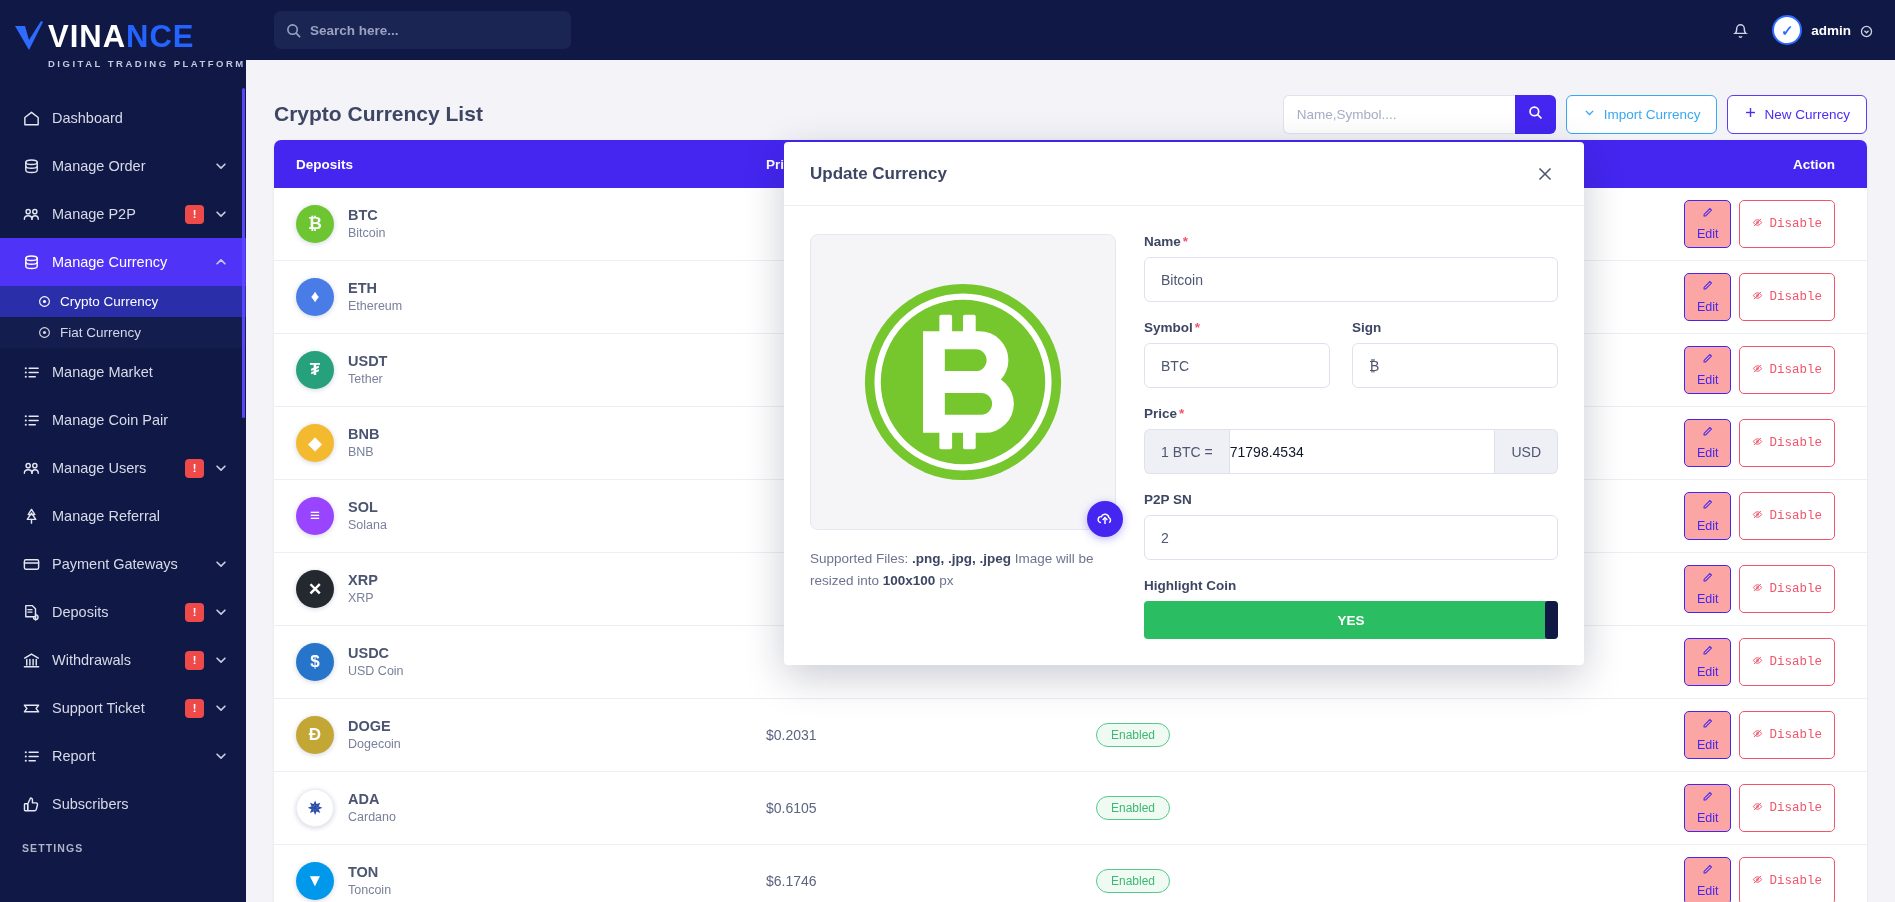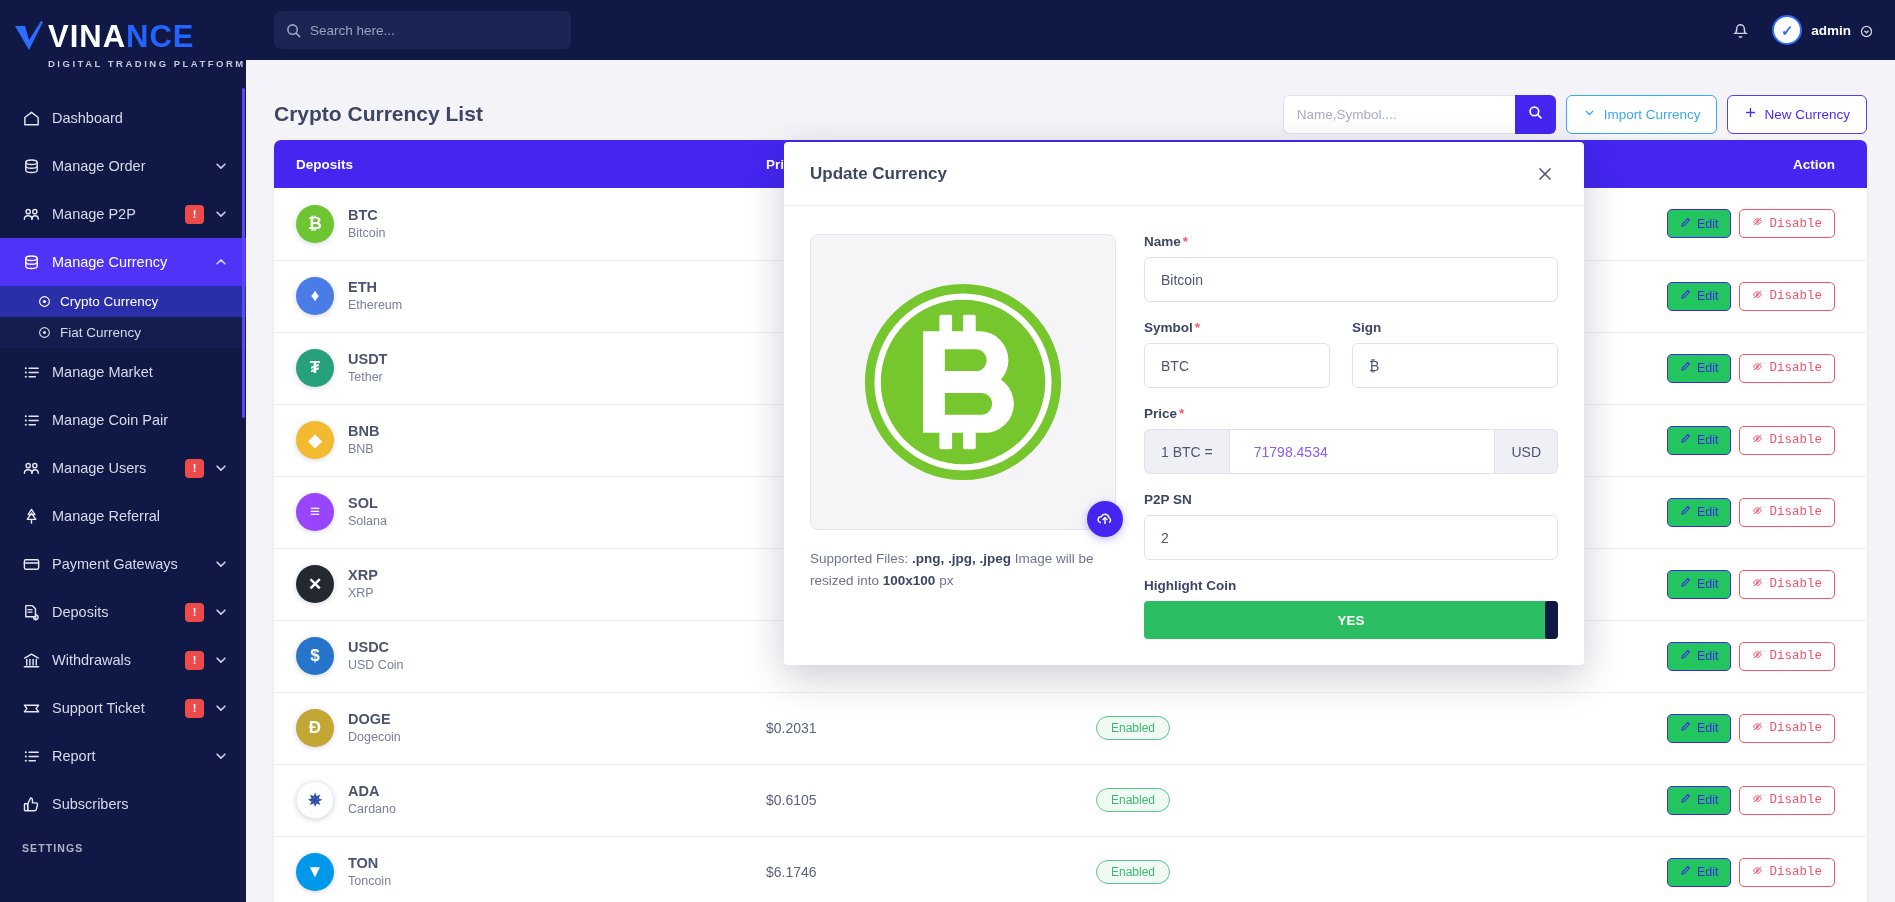--- a/index.html
+++ b/index.html
@@ -67,21 +67,21 @@
   .main { flex: 1; height: 902px; position: relative; background: #f3f3f8; }
   .topbar {
     height: 60px; background: #101945; display: flex; align-items: center;
     padding: 0 22px 0 28px;
   }
   .search-box {
     width: 297px; height: 38px; background: #1b2554; border-radius: 7px;
     display: flex; align-items: center; padding: 0 12px; gap: 9px;
   }
   .search-box .sicon { color: #9aa2c0; width:15px;height:15px; }
-  .search-box .stext { color: #9aa2c0; font-size: 13.5px; }
+  .search-box .stext { color: #9aa2c0; font-size: 13.5px; font-weight: bold; }
   .topbar-right { margin-left: auto; display: flex; align-items: center; gap: 22px; }
   .bell { color: #cdd3e6; width: 19px; height: 19px; position: relative; }
   .avatar-wrap { display: flex; align-items: center; gap: 9px; }
   .avatar {
     width: 30px; height: 30px; border-radius: 50%; background: #fff;
     border: 2px solid #2f6bff; display:flex; align-items:center; justify-content:center;
   }
   .avatar .tick { color: #2f6bff; font-size: 15px; font-weight: 700; line-height:1; }
   .admin-name { color: #fff; font-size: 13.5px; font-weight: 600; }
   .caret-dn { color: #cdd3e6; width: 13px; height: 13px; }
@@ -138,24 +138,25 @@
   .coin-name { font-size: 12.5px; color: #79819b; line-height: 1.35; }
   .price-cell { font-size: 14px; color: #5c6480; }
   .pill-enabled {
     display: inline-flex; align-items: center; justify-content: center;
     border: 1px solid #58c98a; color: #3eb873; background: #effaf3;
     border-radius: 13px; font-size: 12px; padding: 4px 14px;
   }
   .act-cell { text-align: right; padding-right: 32px !important; }
   .act-wrap { display: inline-flex; gap: 8px; }
   .btn-edit {
-    border: 1px solid #4426f0; color: #4426f0; background: #22c55e;
+    border: 1px solid #4426f0; color: #4426f0; background: #fca5a5;
     border-radius: 5px; font-size: 12.5px; padding: 6px 12px; cursor: pointer;
     display: inline-flex; align-items: center; gap: 6px;
     font-family: "Liberation Sans", sans-serif;
+    flex-direction: column;
   }
   .btn-disable {
     border: 1px solid #f0556b; color: #f0556b; background: #fff;
     border-radius: 5px; font-size: 12.5px; padding: 6px 12px; cursor: pointer;
     display: inline-flex; align-items: center; gap: 6px;
     font-family: Liberation Mono, monospace;
   }
 
   
   .modal {
@@ -208,22 +209,22 @@
   .fgroup.small { flex: 0 0 206px; }
   .mt18 { margin-top: 18px; }
   .input-group { display: flex; height: 45px; }
   .ig-addon {
     background: #eef0f6; border: 1px solid #dfe2ee; color: #4e5670;
     font-size: 14px; display: flex; align-items: center; padding: 0 16px;
   }
   .ig-addon.left { border-radius: 6px 0 0 6px; border-right: none; }
   .ig-addon.right { border-radius: 0 6px 6px 0; border-left: none; }
   .ig-input {
-    flex: 1; border: 1px solid #dfe2ee; padding: 0 24px; font-size: 14px;
-    color: #8b5cf6; outline: none; font-family: "Liberation Sans", sans-serif;
+    flex: 1; border: 1px solid #dfe2ee; padding: 0 0; font-size: 14px;
+    color: #0f172a; outline: none; font-family: "Liberation Sans", sans-serif;
   }
   .toggle-wrap {
     position: relative; width: 100%; height: 38px; border-radius: 4px;
     background: #2bbd62; display: flex; align-items: center; justify-content: center;
     cursor: pointer; overflow: hidden;
   }
   .toggle-wrap .tg-label { color: #fff; font-size: 13.5px; font-weight: 700; }
   .toggle-knob {
     position: absolute; right: 0; top: 0; width: 13px; height: 38px;
     background: #101945; border-radius: 3px;

